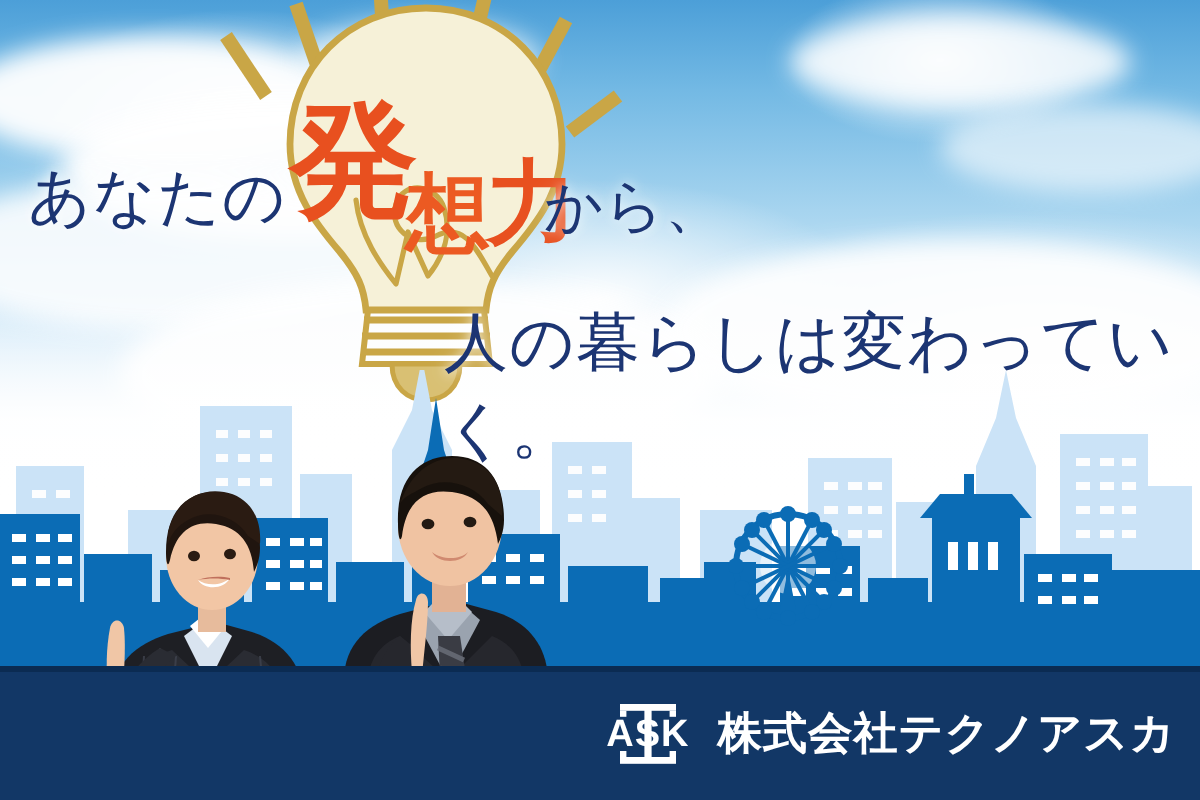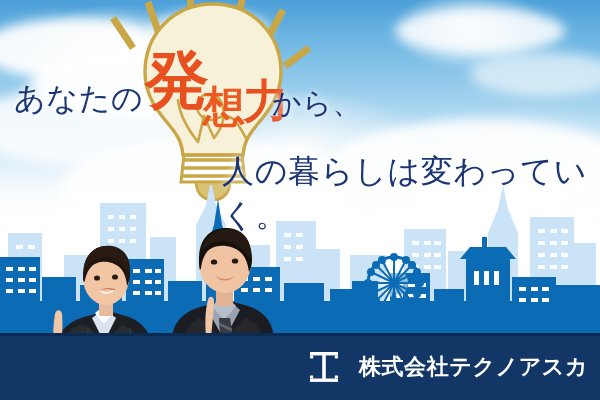--- a/index.html
+++ b/index.html
@@ -350,18 +350,19 @@
       <div class="logo-mark">
         <svg viewBox="0 0 52 30" width="52" height="30">
           <rect x="12" y="0" width="28" height="3.4" fill="#ffffff"></rect>
           <rect x="12" y="3.4" width="3.2" height="3" fill="#ffffff"></rect>
           <rect x="36.8" y="3.4" width="3.2" height="3" fill="#ffffff"></rect>
           <rect x="24.2" y="2" width="3.6" height="25" fill="#ffffff"></rect>
           <rect x="12" y="26.5" width="28" height="3.4" fill="#ffffff"></rect>
           <rect x="12" y="23.5" width="3.2" height="3" fill="#ffffff"></rect>
           <rect x="36.8" y="23.5" width="3.2" height="3" fill="#ffffff"></rect>
         </svg>
+        <div class="ask-text">ASK</div>
       </div>
       <div class="company">株式会社テクノアスカ</div>
     </div>
   </div>
 
 </div>
 
 </body></html>

